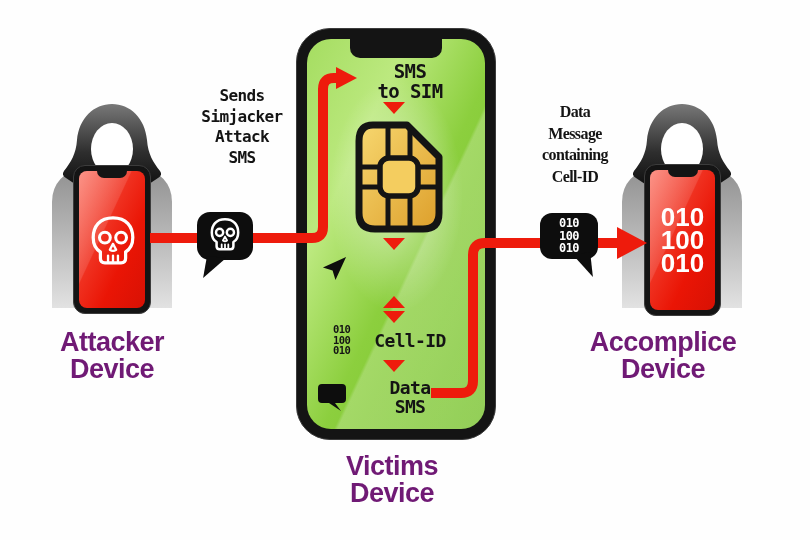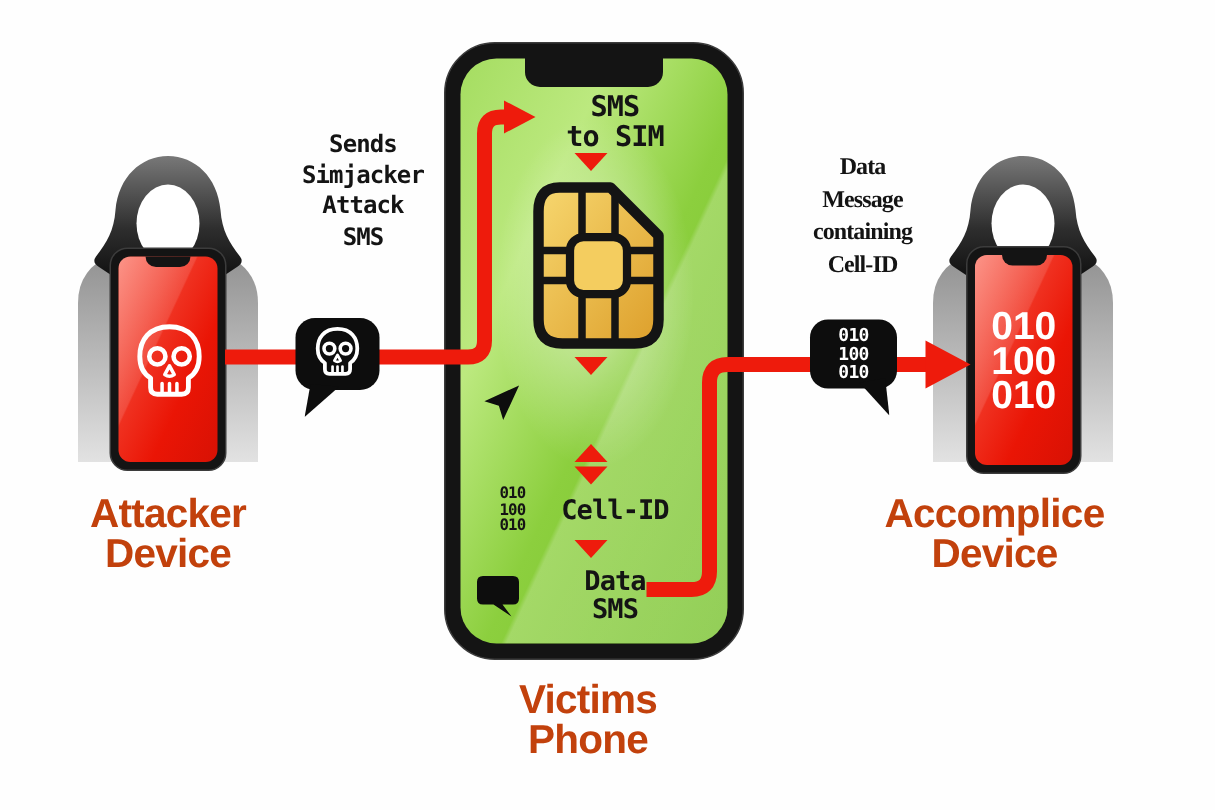--- a/index.html
+++ b/index.html
@@ -6,21 +6,21 @@
   #canvas{position:relative;width:810px;height:540px;background:#fefefe;overflow:hidden;
           font-family:"Liberation Sans",sans-serif;}
   .abs{position:absolute;}
   .pre{white-space:pre-line;}
   .center{text-align:center;}
 
   
   .mono{font-family:"DejaVu Sans Mono",monospace;font-weight:700;color:#141414;letter-spacing:-0.6px;padding-left:14px;}
 
   
-  .devlabel{font-weight:700;font-size:27px;line-height:27px;color:#c2410c;letter-spacing:-0.5px;}
+  .devlabel{font-weight:700;font-size:27px;line-height:27px;color:#701a75;letter-spacing:-0.5px;}
 
   
   .phone{position:absolute;background:#141414;border:1px solid #3c3c3c;box-sizing:border-box;}
   .phone .screen{position:absolute;overflow:hidden;}
   .screen-red{background:linear-gradient(115deg,#fa5a48 0%,#f23d2c 30%,#ea1505 66%,#d81104 100%);}
   .screen-green{background:linear-gradient(115deg,#a5dd61 0%,#bce97f 28%,#8ccf3e 55%,#74c128 100%);}
   .notch{position:absolute;background:#141414;left:50%;transform:translateX(-50%);
          border-radius:0 0 10px 10px;}
 
   
@@ -153,21 +153,21 @@
   <div class="abs center" style="left:500px;top:101px;width:136px;">
     <div class="mono pre" style="font-size:16px;line-height:21.5px;font-family:Liberation Serif, serif;">Data
 Message
 containing
 Cell-ID</div>
   </div>
 
   <div class="abs devlabel center pre" style="left:22px;top:329px;width:180px;">Attacker
 Device</div>
   <div class="abs devlabel center pre" style="left:302px;top:453px;width:180px;">Victims
-Phone</div>
+Device</div>
   <div class="abs devlabel center pre" style="left:573px;top:329px;width:180px;">Accomplice
 Device</div>
 
   <svg id="flow-overlay" width="810" height="540" viewBox="0 0 810 540">
     <g stroke="#ee1b0c" stroke-width="10" fill="none">
       <path d="M150 238 H312 Q323 238 323 227 V89 Q323 78 334 78 H338"></path>
       <path d="M431 393 H461 Q473 393 473 381 V255 Q473 243 485 243 H620"></path>
     </g>
     <g fill="#ee1b0c">
       <polygon points="336,67 336,89 357,78"></polygon>

